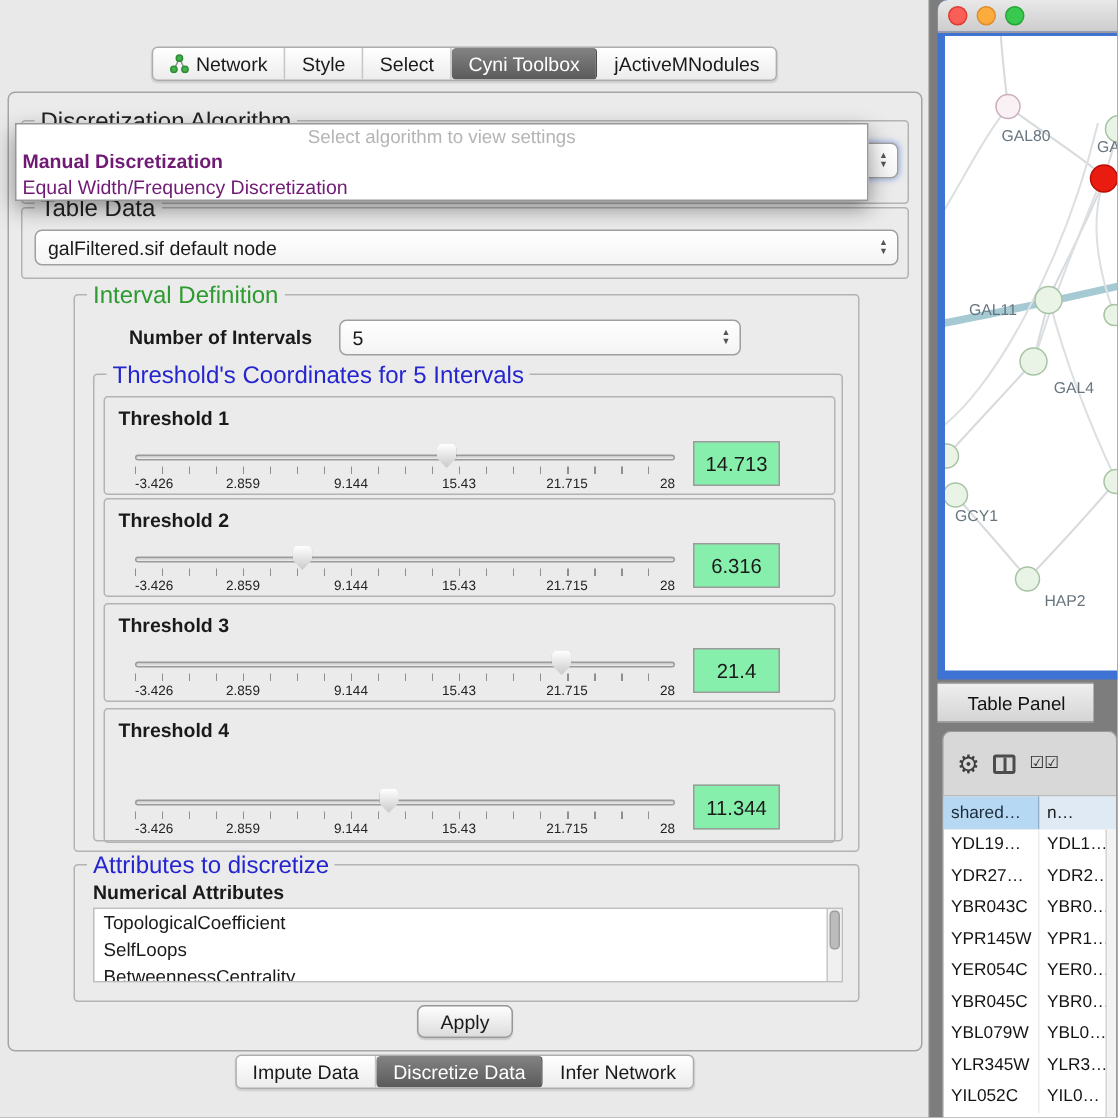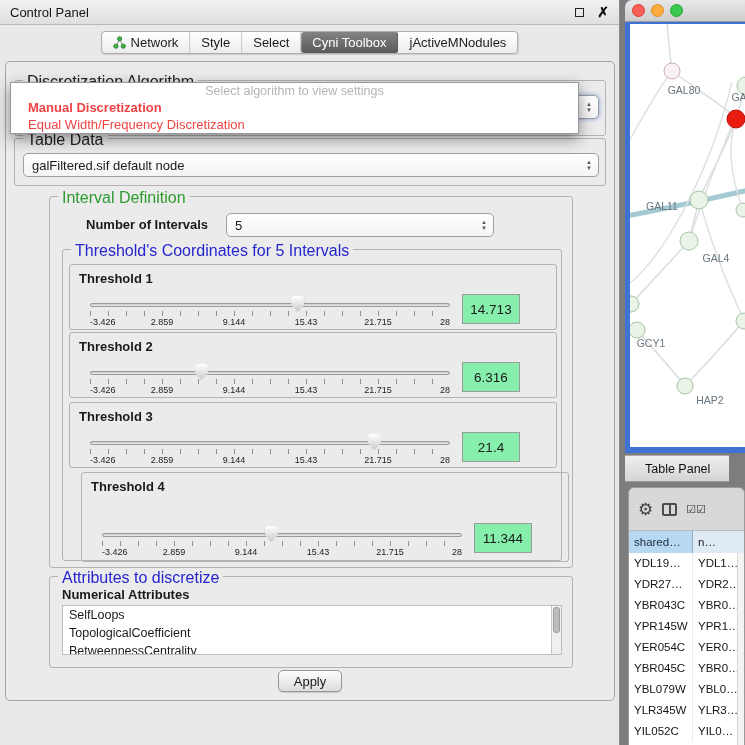--- a/index.html
+++ b/index.html
@@ -38,26 +38,26 @@
   .combo .cval { flex:1; overflow:hidden; white-space:nowrap; }
   .combo .steppers { display:flex; flex-direction:column; align-items:center; font-size:6px; line-height:5px; gap:1px; color:#555; }
   #algo-combo { left:8px; top:14px; width:576px; box-shadow:0 0 4px rgba(90,130,220,.75); }
   #tabledata-combo { left:8px; top:14px; width:576px; }
   #num-combo { left:176px; top:16px; width:268px; }
   #num-label { position:absolute; left:36px; top:20px; font-weight:bold; font-size:13px; }
 
   
   #algo-popup { position:absolute; left:10px; top:82px; width:569px; background:#fff; border:1px solid #97979b; box-shadow:0 5px 14px rgba(0,0,0,.42); z-index:60; }
   .popup-ph { height:16px; line-height:16px; text-align:center; color:#b5b5b5; font-size:12.5px; }
-  .popup-item { height:17px; line-height:17px; padding-left:17px; font-size:13px; color:#ef4444; }
+  .popup-item { height:17px; line-height:17px; padding-left:4px; font-size:13px; color:#701a75; }
   .popup-item.bold { font-weight:bold; }
 
   
   .thresh-box { position:absolute; left:6px; width:488px; border:1px solid #b3b3b3; border-radius:3px; }
-  #tb1 { top:14px; height:66px; } #tb2 { top:82px; height:66px; } #tb3 { top:152px; height:66px; } #tb4 { top:222px; height:90px;margin-left:12px; }
+  #tb1 { top:14px; height:66px; } #tb2 { top:82px; height:66px; } #tb3 { top:152px; height:66px; } #tb4 { top:222px; height:90px; }
   .t-label { position:absolute; left:9px; top:6px; font-weight:bold; font-size:13px; }
   .slider { position:absolute; left:20px; top:28px; width:360px; height:38px; }
   #tb4 .slider { top:50px; }
   .track { position:absolute; left:0; right:0; top:10px; height:4px; border:1px solid #9a9a9a; border-radius:3px; background:linear-gradient(#c6c6c6,#efefef); }
   .handle { position:absolute; width:13px; height:16px; top:3px; z-index:3; background:linear-gradient(#ffffff,#c9c9c9); clip-path:polygon(15% 0,85% 0,100% 18%,100% 58%,50% 100%,0 58%,0 18%); filter:drop-shadow(0 1px 1px rgba(0,0,0,.45)); }
   .ticks { position:absolute; left:0; right:0; top:18px; height:5px; background:repeating-linear-gradient(90deg,#8f8f8f 0,#8f8f8f 1px,transparent 1px,transparent 5%); }
   .axis-labels { position:absolute; left:0; right:0; top:24px; height:12px; }
   .axis-lab { position:absolute; top:0; font-size:9px; color:#222; white-space:nowrap; }
   .t-value { position:absolute; left:392px; top:29px; width:58px; height:30px; background:#86efac; border:1px solid #9b9b9b; display:flex; align-items:center; justify-content:center; font-size:13.5px; }
   #tb4 .t-value { top:50px; }
@@ -95,26 +95,20 @@
   #tw-body { position:absolute; left:0; right:0; top:65px; bottom:0; background:#fff; }
   .trow { display:flex; height:21px; align-items:center; font-size:11.5px; color:#141414; }
   .td1 { width:64px; padding-left:5px; border-right:1px solid #ececec; overflow:hidden; white-space:nowrap; height:100%; line-height:21px; }
   .td2 { flex:1; padding-left:5px; overflow:hidden; white-space:nowrap; height:100%; line-height:21px; }
   #tw-scroll { position:absolute; right:0; top:65px; bottom:0; width:7px; background:#f3f3f3; border-left:1px solid #d5d5d5; }
 </style>
 </head>
 <body>
 
 <div id="cp">
-  <div id="cp-titlebar">
-    <span id="cp-title">Control Panel</span>
-    <span class="tb-spacer"></span>
-    <span id="float-icon"></span>
-    <span id="close-icon">✗</span>
-  </div>
 
   <div id="top-tabs" class="seg-tabs">
     <div class="seg-tab">
       <svg width="13" height="13" viewBox="0 0 13 13">
         <path d="M6.5 3 L3 10 M6.5 3 L10 10" stroke="#8a8a8a" stroke-width="1" fill="none"></path>
         <circle cx="6.5" cy="2.8" r="2.1" fill="#43b049" stroke="#2f8c36"></circle>
         <circle cx="2.8" cy="10.2" r="2.1" fill="#43b049" stroke="#2f8c36"></circle>
         <circle cx="10.2" cy="10.2" r="2.1" fill="#43b049" stroke="#2f8c36"></circle>
       </svg>
       <span>Network</span>
@@ -242,32 +236,43 @@
           </div>
           <div class="t-value">11.344</div>
         </div>
       </div>
     </div>
 
     <div id="attr-group" class="group">
       <span class="gtitle blue">Attributes to discretize</span>
       <span id="attr-heading">Numerical Attributes</span>
       <div id="attr-list">
+        <div class="li">TopologicalCoefficient</div>
         <div class="li">SelfLoops</div>
-        <div class="li">TopologicalCoefficient</div>
         <div class="li">BetweennessCentrality</div>
         <div id="attr-scroll">
           <div id="attr-thumb"></div>
         </div>
       </div>
     </div>
 
     <div id="apply-btn">Apply</div>
   </div>
 
+  <div id="bottom-tabs" class="seg-tabs">
+    <div class="seg-tab">
+        <span>Impute Data</span>
+      </div>
+    <div class="seg-tab selected">
+        <span>Discretize Data</span>
+      </div>
+    <div class="seg-tab">
+        <span>Infer Network</span>
+      </div>
+  </div>
 </div>
 
 <div id="algo-popup">
   <div class="popup-ph">Select algorithm to view settings</div>
   <div class="popup-item bold">Manual Discretization</div>
   <div class="popup-item">Equal Width/Frequency Discretization</div>
 </div>
 
 <div id="net-win">
   <div id="net-titlebar">

